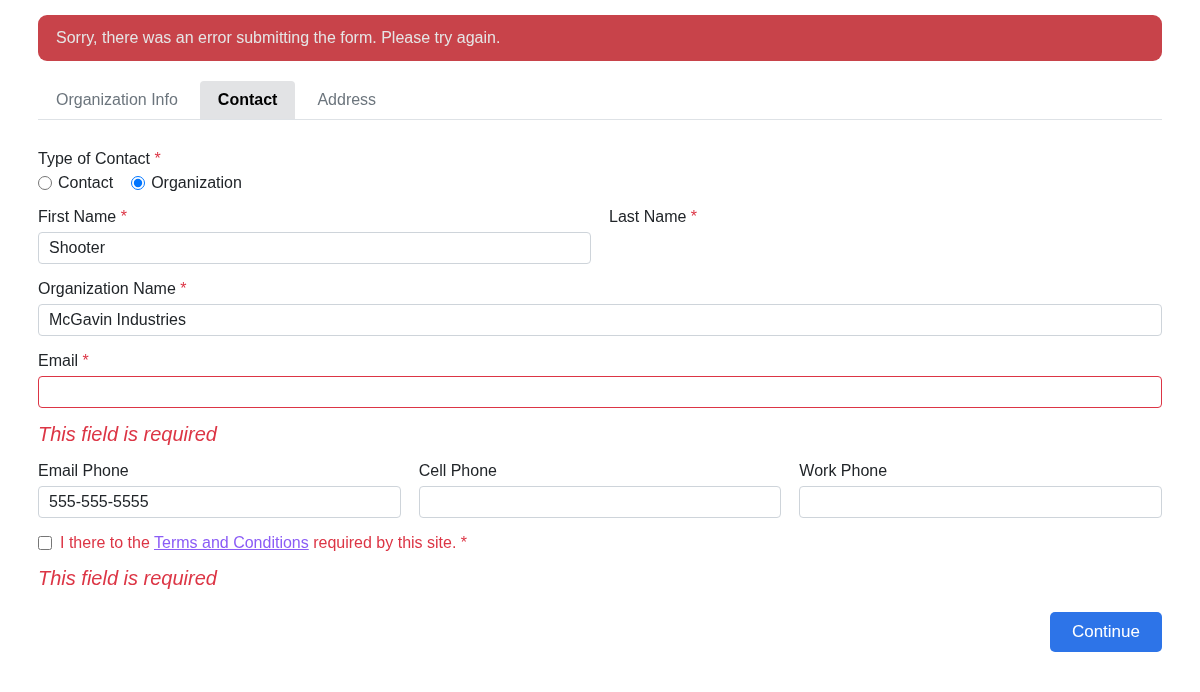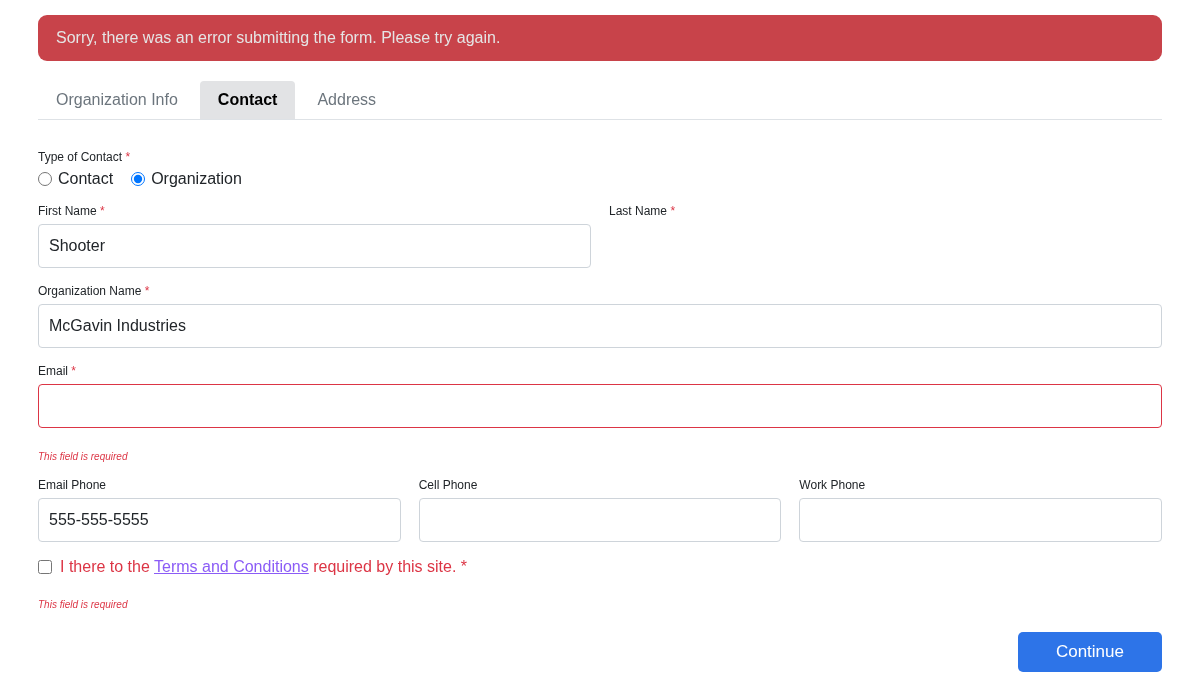--- a/index.html
+++ b/index.html
@@ -34,59 +34,59 @@
       margin-right: 4px;
     }
     .tab.active {
       background: #e2e3e5;
       color: #000;
       font-weight: 700;
     }
     .form-group { margin-bottom: 16px; }
     .label {
       display: block;
-      font-size: 12px;
+      font-size: 16px;
       color: #212529;
       margin-bottom: 6px;
     }
     .req { color: #dc3545; }
     .radio-row { display: flex; gap: 18px; align-items: center; }
     .radio-opt { display: flex; align-items: center; gap: 6px; font-size: 16px; }
     .input {
       width: 100%;
       font-size: 16px;
       padding: 8px 10px;
       border: 1px solid #ced4da;
       border-radius: 4px;
       color: #212529;
       background: #fff;
-      height: 44px;
+      height: 32px;
     }
     .input.error { border-color: #dc3545; }
     .err-msg {
       color: #dc3545;
       font-style: italic;
-      font-size: 10px;
-      margin-top: 23px;
+      font-size: 20px;
+      margin-top: 15px;
     }
     .row-2 { display: flex; gap: 18px; }
     .row-2 > * { flex: 1; }
     .row-3 { display: flex; gap: 18px; }
     .row-3 > * { flex: 1; }
     .check-row { display: flex; align-items: center; gap: 8px; }
     .check-label { font-size: 16px; color: #dc3545; }
     .check-label a { color: #8b5cf6; text-decoration: underline; }
     .actions { display: flex; justify-content: flex-end; margin-top: 22px; }
     .btn-primary {
       background: #2d74e8;
       color: #fff;
       border: none;
       border-radius: 5px;
       font-size: 17px;
-      padding: 10px 38px;
+      padding: 10px 22px;
       cursor: pointer;
     }
     input[type="radio"], input[type="checkbox"] { width: 14px; height: 14px; cursor: pointer; }
   </style>
 </head>
 <body>
 
 <div class="alert-error">
   <span>Sorry, there was an error submitting the form. Please try again.</span>
 </div>

